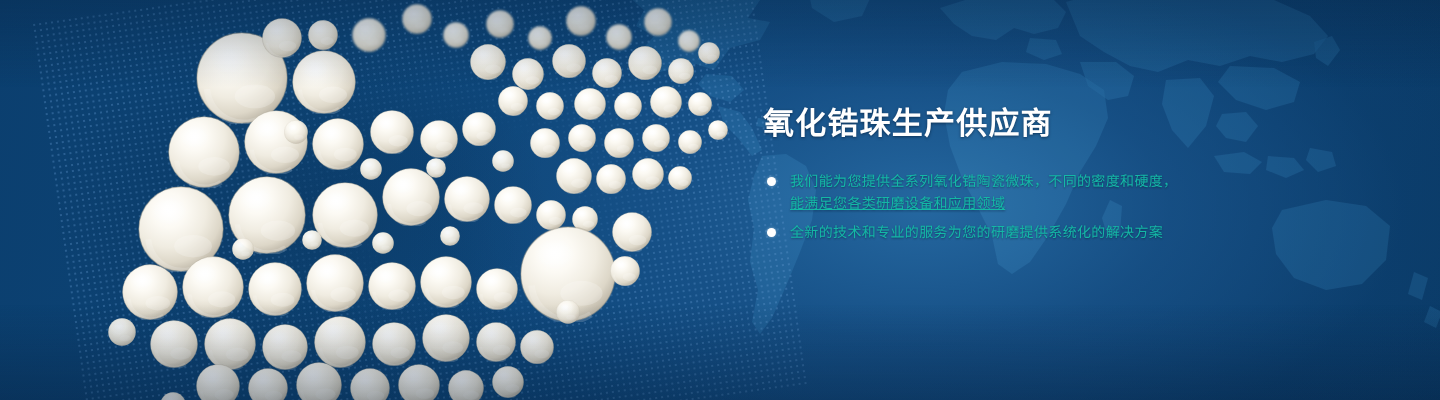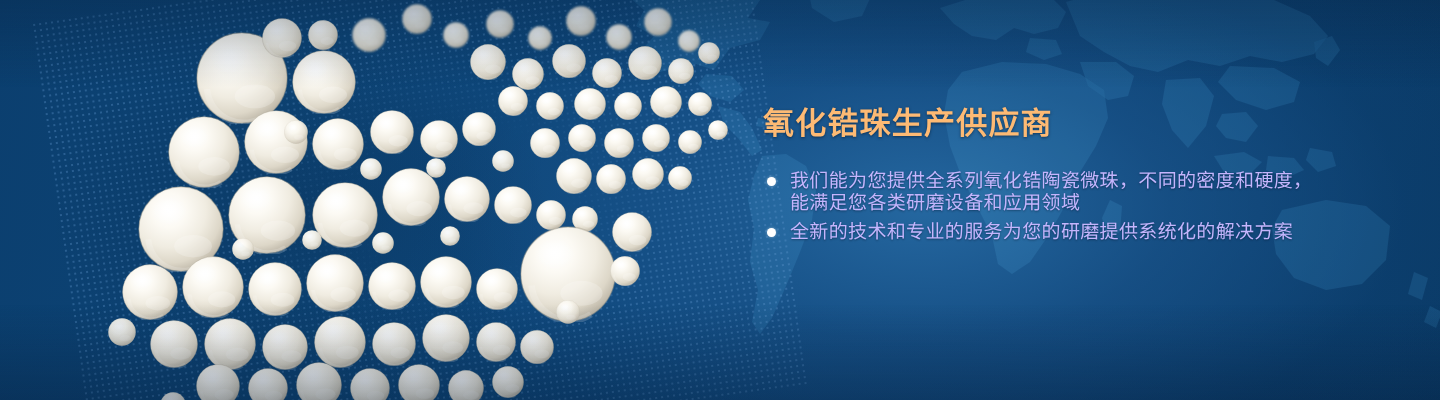--- a/index.html
+++ b/index.html
@@ -100,57 +100,57 @@
     left: 763px;
     top: 104px;
     width: 560px;
   }
 
   .headline {
     margin: 0;
     font-size: 31px;
     line-height: 40px;
     font-weight: 600;
-    color: #fdba74;
+    color: #ffffff;
     letter-spacing: 1.2px;
     text-shadow: 0 1px 3px rgba(2,18,38,0.55);
     white-space: nowrap;
   }
 
   .bullet-list {
     list-style: none;
     margin: 26px 0 0 0;
     padding: 0;
   }
 
   .bullet-item {
     position: relative;
     padding-left: 27px;
     margin-bottom: 7px;
-    font-size: 19px;
+    font-size: 14px;
     line-height: 22px;
-    color: #c4b5fd;
+    color: #14b8a6;
     letter-spacing: 0.35px;
     text-shadow: 0 1px 2px rgba(2,18,38,0.45);
   }
   .bullet-item:last-child { margin-bottom: 0; }
 
   .bullet-dot {
     position: absolute;
     left: 4px;
     top: 6.5px;
     width: 9px;
     height: 9px;
     border-radius: 50%;
     background: #ffffff;
     box-shadow: 0 0 3px rgba(255,255,255,0.45);
   }
 
   .bullet-text { display: block; }
-  .bullet-line2 { display: block; }
+  .bullet-line2 { display: block; text-decoration: underline; }
 </style>
 </head>
 <body>
 
 <div class="banner">
 
   <div class="bg-base"></div>
 
   <div class="world-map">
     <svg viewBox="0 0 880 430" xmlns="http://www.w3.org/2000/svg" aria-hidden="true">

